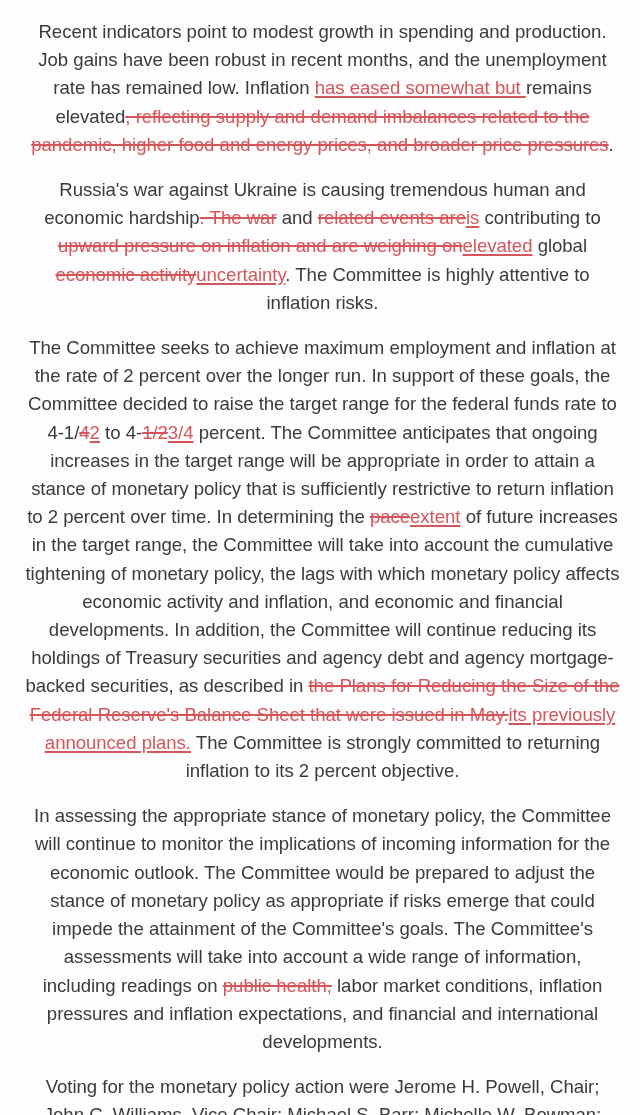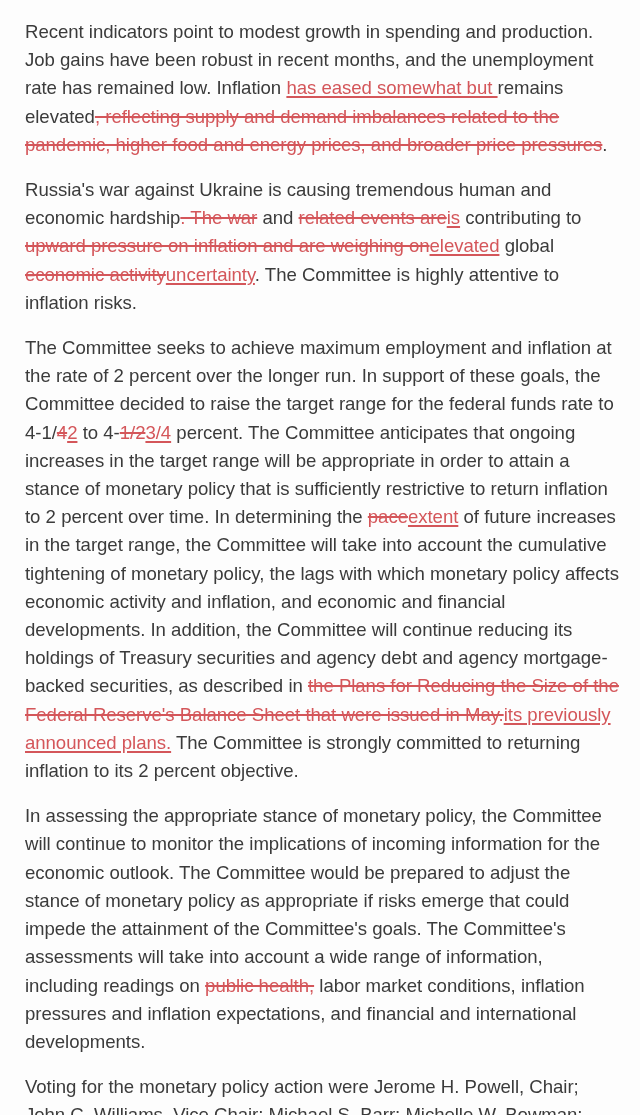--- a/index.html
+++ b/index.html
@@ -21,21 +21,21 @@
     height: 1115px;
     padding: 18px 20px 6px 24px;
     background: #fdfdfd;
   }
   .para {
     font-size: 18.6px;
     line-height: 28.2px;
     color: #3b3b3b;
     letter-spacing: -0.05px;
     margin: 0 0 17px 1px;
-    text-align: left;
+    text-align: center;
     word-spacing: 0.1px;
   }
   .para:last-child {
     margin-bottom: 0;
   }
   
   .ins {
     color: #d4565a;
     text-decoration: underline;
     text-decoration-color: #d4565a;

